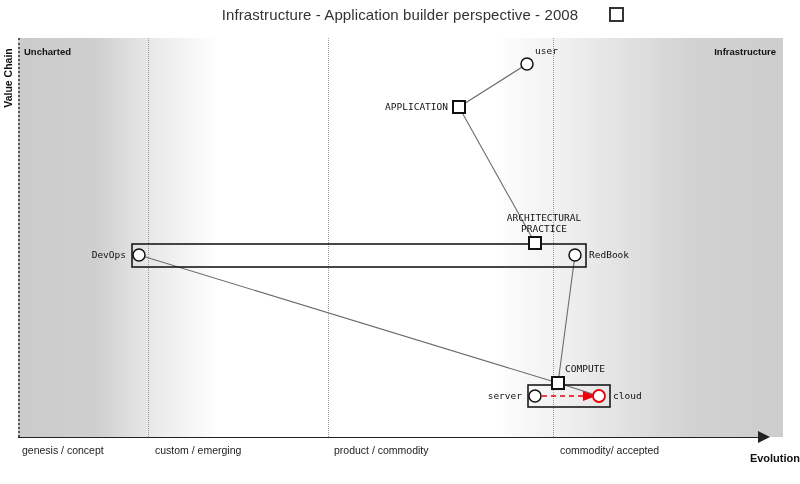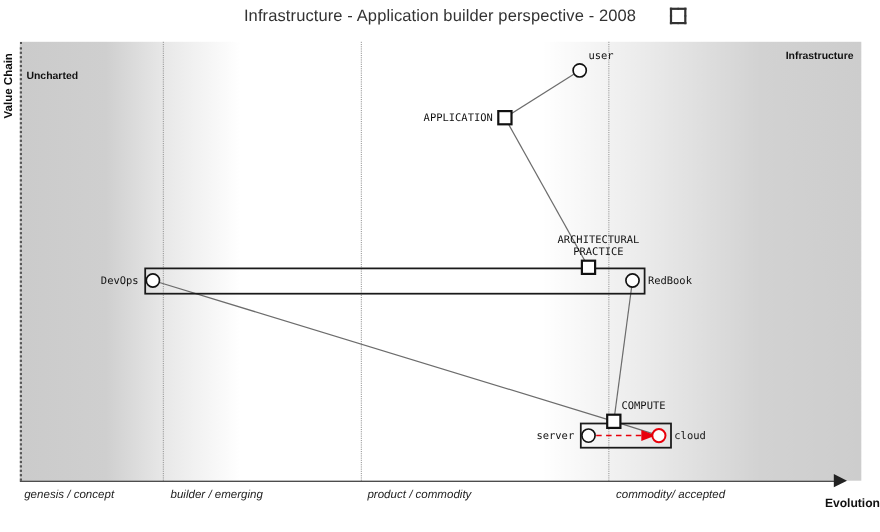--- a/index.html
+++ b/index.html
@@ -110,28 +110,27 @@
     font-weight: bold;
     color: #111;
   }
 
   .corner-label {
     position: absolute;
     font-size: 9.5px;
     font-weight: bold;
     color: #111;
   }
-  #label-uncharted { left: 24px; top: 64px; }
+  #label-uncharted { left: 24px; top: 46px; }
   #label-industrialised { right: 24px; top: 46px; }
 
   .stage-label {
     position: absolute;
     top: 444px;
     font-size: 10.5px;
-    font-style: italic;
     color: #222;
     white-space: nowrap;
   }
 
   
   #map-svg {
     position: absolute;
     left: 0; top: 0;
     width: 800px; height: 484px;
     overflow: visible;
@@ -200,21 +199,21 @@
   <div id="y-axis-label">Value Chain</div>
   <div id="x-axis-line"></div>
   <div id="x-axis-arrow"></div>
   <div id="x-axis-label">Evolution</div>
 
   <div class="corner-label" id="label-uncharted">Uncharted</div>
   <div class="corner-label" id="label-industrialised">Infrastructure</div>
 
   <div id="stage-labels">
       <div class="stage-label" style="left: 22px;">genesis / concept</div>
-      <div class="stage-label" style="left: 155px;">builder / emerging</div>
+      <div class="stage-label" style="left: 155px;">custom / emerging</div>
       <div class="stage-label" style="left: 334px;">product / commodity</div>
       <div class="stage-label" style="left: 560px;">commodity/ accepted</div>
     </div>
 
   <svg id="map-svg" viewBox="0 0 800 484">
     <g id="links-layer">
         <line x1="459" y1="107" x2="527" y2="64" class="link-line"></line>
         <line x1="459" y1="107" x2="535" y2="243" class="link-line"></line>
         <line x1="139" y1="255" x2="558" y2="383" class="link-line"></line>
         <line x1="575" y1="255" x2="558" y2="383" class="link-line"></line>

